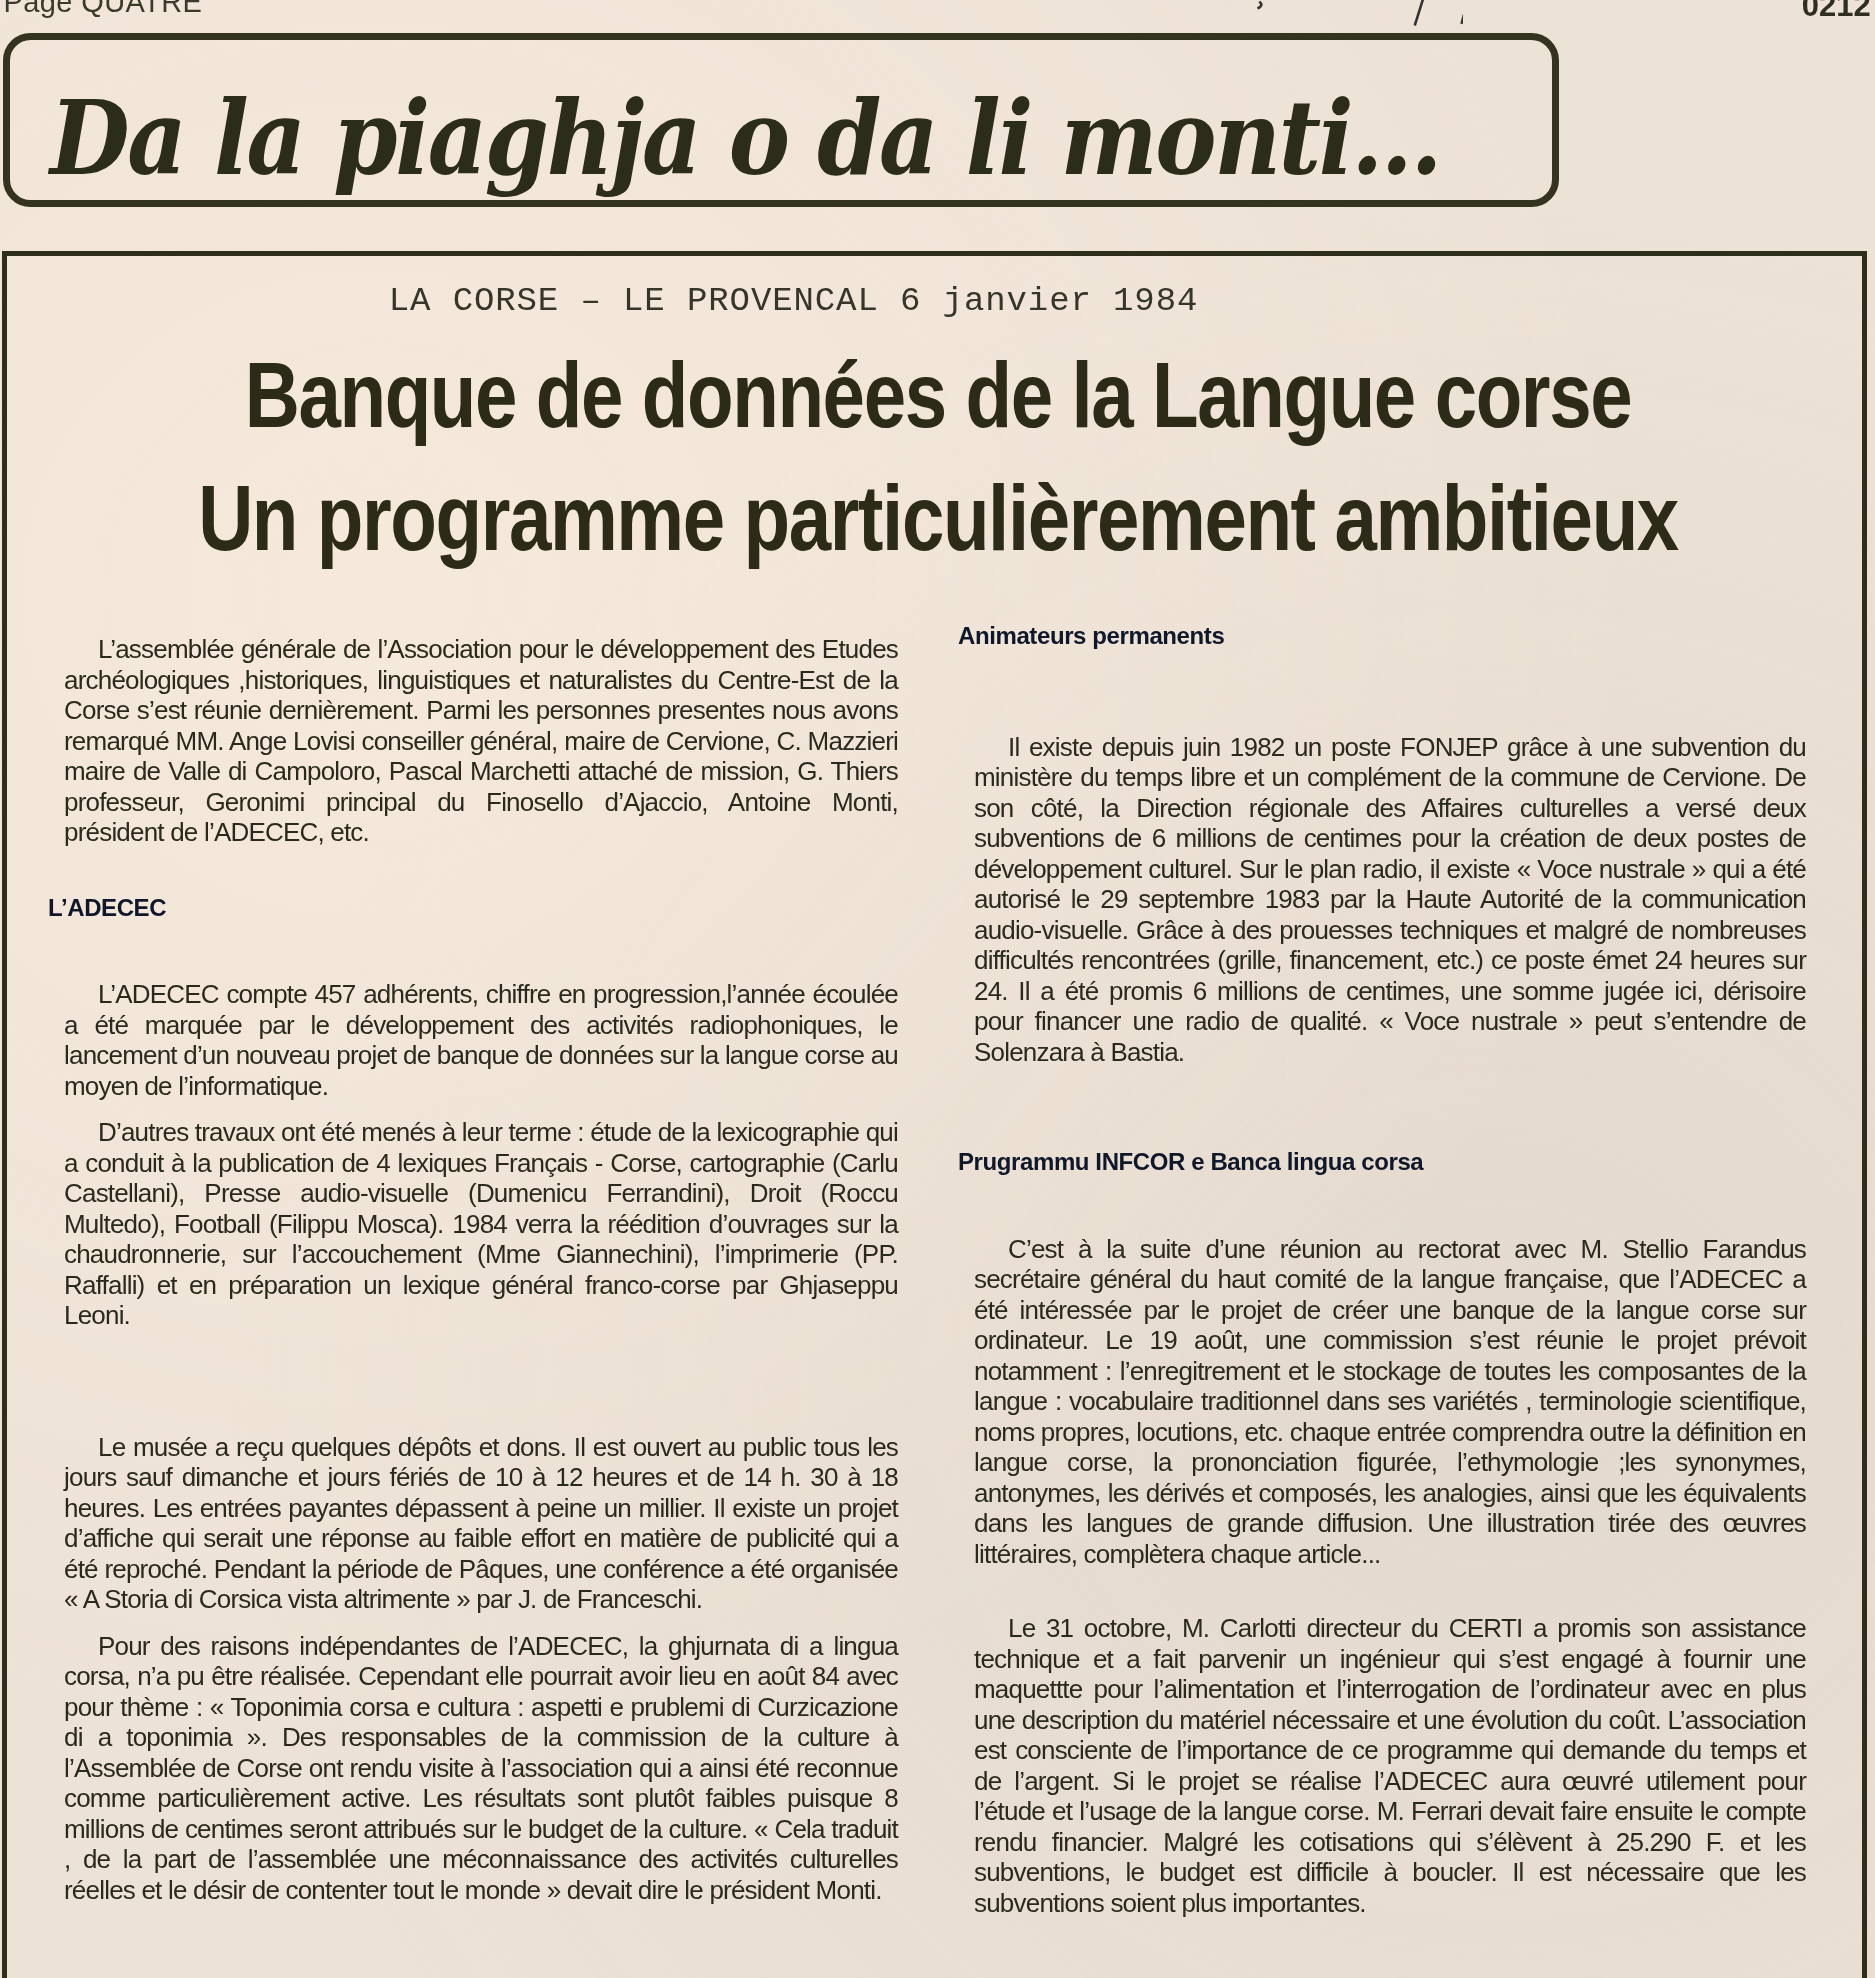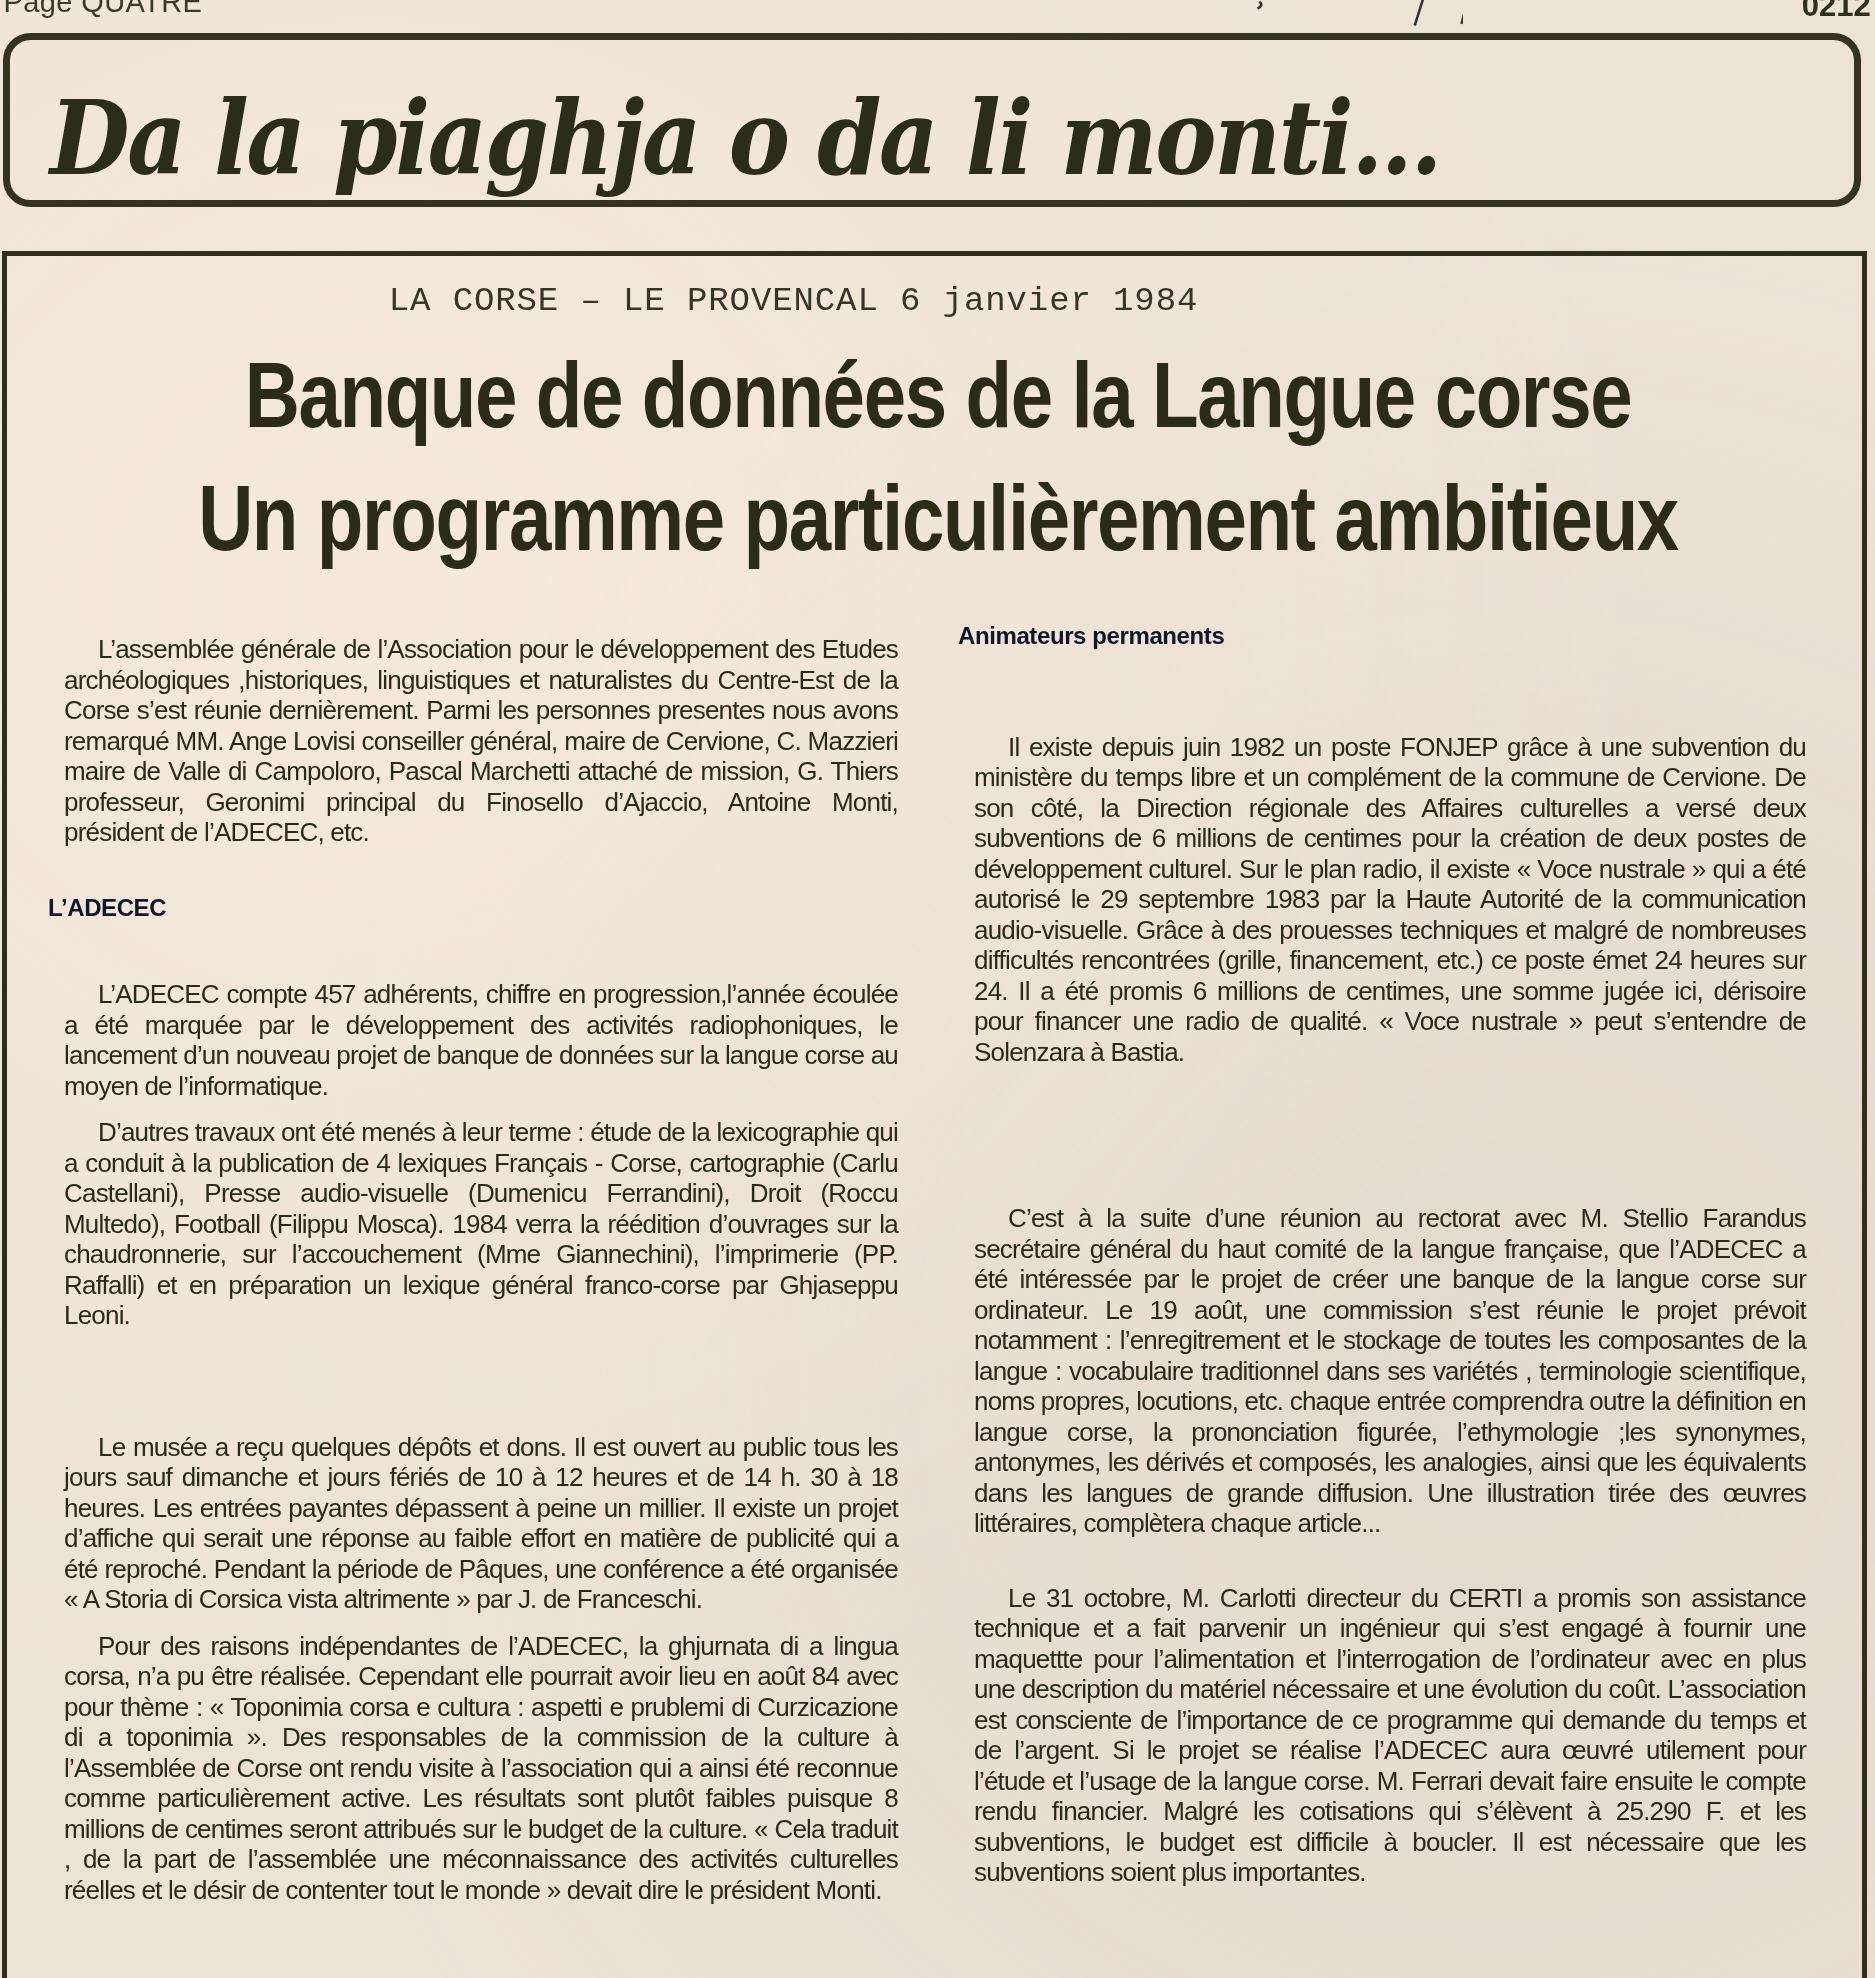--- a/index.html
+++ b/index.html
@@ -14,21 +14,21 @@
     }
     .page-label {
       position: absolute; left: 3.4px; top: -13.8px; font-size: 29px; color: #3a3a2a;
       letter-spacing: 0.4px;
     }
     .page-number {
       position: absolute; right: 5.2px; top: -12px; font-size: 31px; font-weight: bold; color: #2f2f1f;
     }
     .pen-marks { position: absolute; left: 1239px; top: 0; width: 224px; height: 34px; }
     .banner {
-      position: absolute; left: 3.4px; top: 33px; width: 1858px; height: 174px;
+      position: absolute; left: 3.4px; top: 33px; width: 1556px; height: 174px;
       border: 7.7px solid #33331f; border-radius: 27.5px; box-sizing: border-box;
     }
     .banner-title {
       position: absolute; left: 40px; top: 38px;
       font-family: "DejaVu Serif", serif; font-style: italic; font-weight: bold;
       font-size: 102px; letter-spacing: -2.6px; color: #2c2c1a;
       transform: scaleX(0.9); transform-origin: left center; white-space: nowrap;
     }
     .article-frame {
       position: absolute; left: 1.7px; top: 251px; width: 1865px; height: 1738px;
@@ -94,18 +94,19 @@
   <div class="gap-m"></div>
   <p>Le musée a reçu quelques dépôts et dons. Il est ouvert au public tous les jours sauf dimanche et jours fériés de 10 à 12 heures et de 14 h. 30 à 18 heures. Les entrées payantes dépassent à peine un millier. Il existe un projet d’affiche qui serait une réponse au faible effort en matière de publicité qui a été reproché. Pendant la période de Pâques, une conférence a été organisée « A Storia di Corsica vista altrimente » par J. de Franceschi.</p>
   <p>Pour des raisons indépendantes de l’ADECEC, la ghjurnata di a lingua corsa, n’a pu être réalisée. Cependant elle pourrait avoir lieu en août 84 avec pour thème : « Toponimia corsa e cultura : aspetti e prublemi di Curzicazione di a toponimia ». Des responsables de la commission de la culture à l’Assemblée de Corse ont rendu visite à l’association qui a ainsi été reconnue comme particulièrement active. Les résultats sont plutôt faibles puisque 8 millions de centimes seront attribués sur le budget de la culture. « Cela traduit , de la part de l’assemblée une méconnaissance des activités culturelles réelles et le désir de contenter tout le monde » devait dire le président Monti.</p>
 </div>
 
 <div class="col right">
   <h3>Animateurs permanents</h3>
   <div class="gap-l"></div>
   <p>Il existe depuis juin 1982 un poste FONJEP grâce à une subvention du ministère du temps libre et un complément de la commune de Cervione. De son côté, la Direction régionale des Affaires culturelles a versé deux subventions de 6 millions de centimes pour la création de deux postes de développement culturel. Sur le plan radio, il existe « Voce nustrale » qui a été autorisé le 29 septembre 1983 par la Haute Autorité de la communication audio-visuelle. Grâce à des prouesses techniques et malgré de nombreuses difficultés rencontrées (grille, financement, etc.) ce poste émet 24 heures sur 24. Il a été promis 6 millions de centimes, une somme jugée ici, dérisoire pour financer une radio de qualité. « Voce nustrale » peut s’entendre de Solenzara à Bastia.</p>
   <div class="gap-l"></div>
+  <h3>Prugrammu INFCOR e Banca lingua corsa</h3>
   <div class="gap-m"></div>
   <p>C’est à la suite d’une réunion au rectorat avec M. Stellio Farandus secrétaire général du haut comité de la langue française, que l’ADECEC a été intéressée par le projet de créer une banque de la langue corse sur ordinateur. Le 19 août, une commission s’est réunie le projet prévoit notamment : l’enregitrement et le stockage de toutes les composantes de la langue : vocabulaire traditionnel dans ses variétés , terminologie scientifique, noms propres, locutions, etc. chaque entrée comprendra outre la définition en langue corse, la prononciation figurée, l’ethymologie ;les synonymes, antonymes, les dérivés et composés, les analogies, ainsi que les équivalents dans les langues de grande diffusion. Une illustration tirée des œuvres littéraires, complètera chaque article...</p>
   <div class="gap-s" style="height:12px"></div>
   <p>Le 31 octobre, M. Carlotti directeur du CERTI a promis son assistance technique et a fait parvenir un ingénieur qui s’est engagé à fournir une maquettte pour l’alimentation et l’interrogation de l’ordinateur avec en plus une description du matériel nécessaire et une évolution du coût. L’association est consciente de l’importance de ce programme qui demande du temps et de l’argent. Si le projet se réalise l’ADECEC aura œuvré utilement pour l’étude et l’usage de la langue corse. M. Ferrari devait faire ensuite le compte rendu financier. Malgré les cotisations qui s’élèvent à 25.290 F. et les subventions, le budget est difficile à boucler. Il est nécessaire que les subventions soient plus importantes.</p>
 </div>
 
 
 </body></html>

